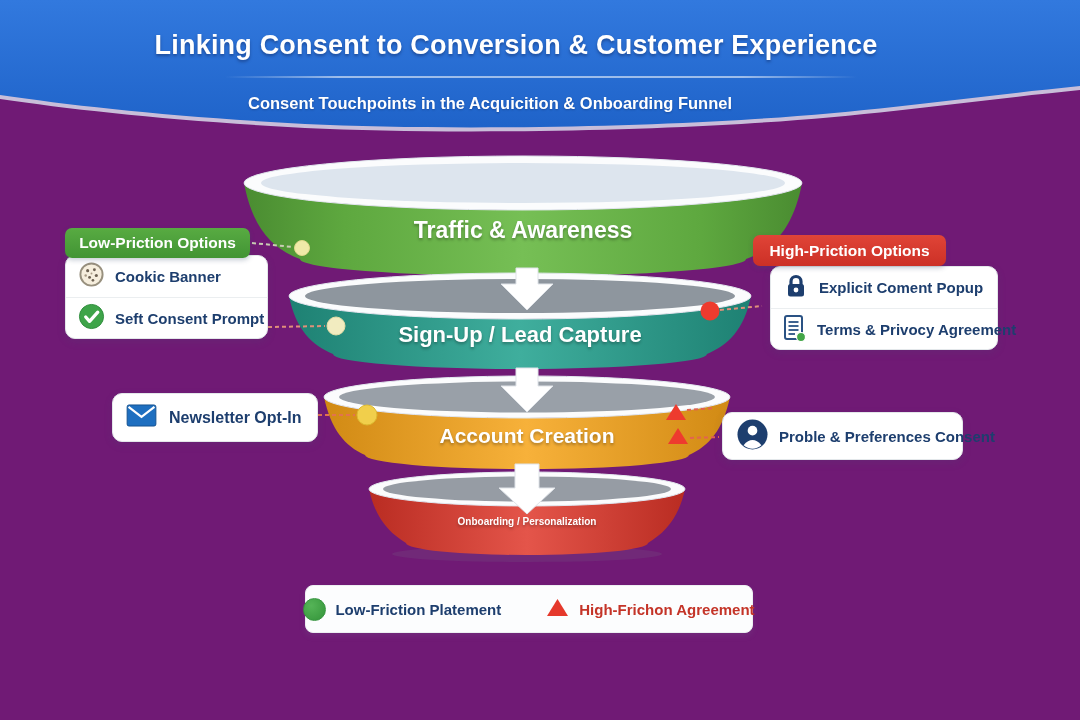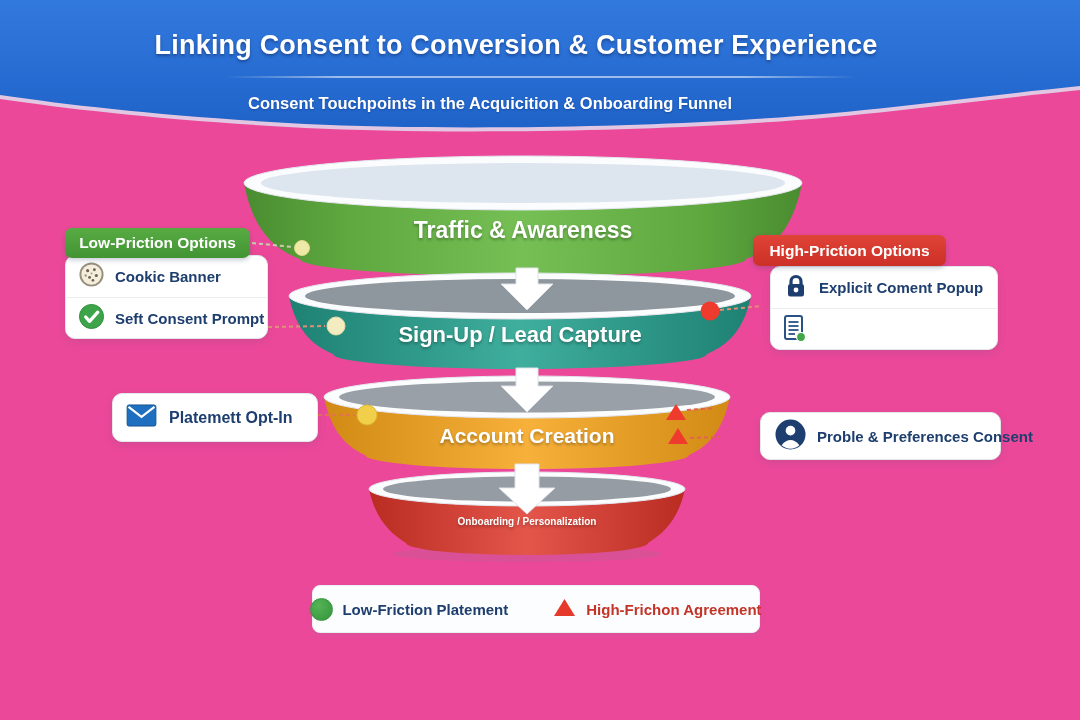--- a/index.html
+++ b/index.html
@@ -1,16 +1,16 @@
 <!DOCTYPE html>
 <html><head>
 <meta charset="utf-8">
 <style>
   html,body{margin:0;padding:0;background:#ffffff;}
-  .stage{position:relative;width:1080px;height:720px;background:#ec4899;overflow:hidden;
+  .stage{position:relative;width:1080px;height:720px;background:#701a75;overflow:hidden;
          font-family:"Liberation Sans",sans-serif;}
   svg.scene{position:absolute;left:0;top:0;}
 
   .title{position:absolute;top:30px;left:0;width:100%;text-align:center;
          transform:translateX(-24px);font-size:27px;font-weight:bold;color:#fff;
          text-shadow:0 2px 3px rgba(15,40,95,.5);letter-spacing:.2px;}
   .subtitle{position:absolute;top:94px;left:0;width:100%;text-align:center;
          transform:translateX(-50px);font-size:16.5px;font-weight:bold;color:#fff;
          text-shadow:0 1px 2px rgba(15,40,95,.4);}
   .hdr-line{position:absolute;top:76px;left:225px;width:632px;height:2px;
@@ -34,24 +34,24 @@
   .r-hdr{left:753px;top:235px;width:193px;height:31px;
         background:linear-gradient(180deg,#e04437,#cc3026);}
   .lf-body{left:65px;top:255px;width:203px;height:84px;z-index:2;}
   .hf-body{left:770px;top:266px;width:228px;height:84px;z-index:2;}
   .row{display:flex;align-items:center;gap:10px;height:41px;padding:0 8px 0 12px;}
   .row.sep{border-top:1px solid #ebeef0;}
   .item-label{font-size:15px;font-weight:bold;color:#1d3e6e;white-space:nowrap;}
 
   .newsletter{left:112px;top:393px;width:206px;height:49px;display:flex;
         align-items:center;gap:12px;padding-left:13px;}
-  .profile{left:760px;top:412px;width:241px;height:48px;display:flex;
+  .profile{left:722px;top:412px;width:241px;height:48px;display:flex;
         align-items:center;gap:11px;padding-left:14px;}
 
-  .legend{position:absolute;left:312px;top:585px;width:448px;height:48px;background:#fcfdfe;
+  .legend{position:absolute;left:305px;top:585px;width:448px;height:48px;background:#fcfdfe;
         border:1px solid #eceff2;border-radius:8px;box-shadow:0 3px 6px rgba(120,140,160,.14);
         display:flex;align-items:center;justify-content:center;gap:44px;box-sizing:border-box;}
   .legend-item{display:flex;align-items:center;gap:9px;font-size:15px;font-weight:bold;
         white-space:nowrap;}
   .legend-dot{width:21px;height:21px;border-radius:50%;
         background:radial-gradient(circle at 35% 32%,#55b457,#3c9c41 75%);
         border:1px solid #379540;}
   .lg-low{color:#1d3e6e;}
   .lg-high{color:#c43428;}
 </style>
@@ -181,21 +181,21 @@
     </div>
   </div>
 
   <div class="card newsletter">
     <span>
       <svg width="31" height="23" viewBox="0 0 32 24">
         <rect x="1" y="1" width="30" height="22" rx="2" fill="#1e6fc0" stroke="#15518f" stroke-width="1"></rect>
         <path d="M2.5 3 L16 13.5 L29.5 3" stroke="#fff" stroke-width="2.2" fill="none"></path>
       </svg>
     </span>
-    <span class="item-label" style="font-size:16px">Platemett Opt-In</span>
+    <span class="item-label" style="font-size:16px">Newsletter Opt-In</span>
   </div>
 
   <div class="card-hdr r-hdr">High-Priction Options</div>
   <div class="card hf-body">
     <div class="row">
       <span>
         <svg width="26" height="26" viewBox="0 0 26 26">
           <path d="M8 12 v-3.5 a5 5 0 0 1 10 0 V12" fill="none" stroke="#1d3e6e" stroke-width="3.2"></path>
           <rect x="5" y="11" width="16" height="12.5" rx="2.5" fill="#1d3e6e"></rect>
           <circle cx="13" cy="17" r="2.4" fill="#fff"></circle>
@@ -207,20 +207,21 @@
       <span>
         <svg width="24" height="28" viewBox="0 0 24 28">
           <rect x="2" y="2" width="17" height="23" rx="2" fill="#fff" stroke="#2a5284" stroke-width="2"></rect>
           <line x1="5.5" y1="8" x2="15.5" y2="8" stroke="#2a5284" stroke-width="1.8"></line>
           <line x1="5.5" y1="12" x2="15.5" y2="12" stroke="#2a5284" stroke-width="1.8"></line>
           <line x1="5.5" y1="16" x2="15.5" y2="16" stroke="#2a5284" stroke-width="1.8"></line>
           <line x1="5.5" y1="20" x2="12" y2="20" stroke="#2a5284" stroke-width="1.8"></line>
           <circle cx="18" cy="23" r="4.5" fill="#43a648" stroke="#fff" stroke-width="1.2"></circle>
         </svg>
       </span>
+      <span class="item-label">Terms &amp; Privocy Agreement</span>
     </div>
   </div>
 
   <div class="card profile">
     <span>
       <svg width="31" height="31" viewBox="0 0 32 32">
         <circle cx="16" cy="16" r="15.5" fill="#1d3e6e"></circle>
         <circle cx="16" cy="12" r="5" fill="#fff"></circle>
         <path d="M6.8 27 q9.2 -10.5 18.4 0 q-4.2 3.6 -9.2 3.6 q-5 0 -9.2 -3.6 z" fill="#fff"></path>
       </svg>

